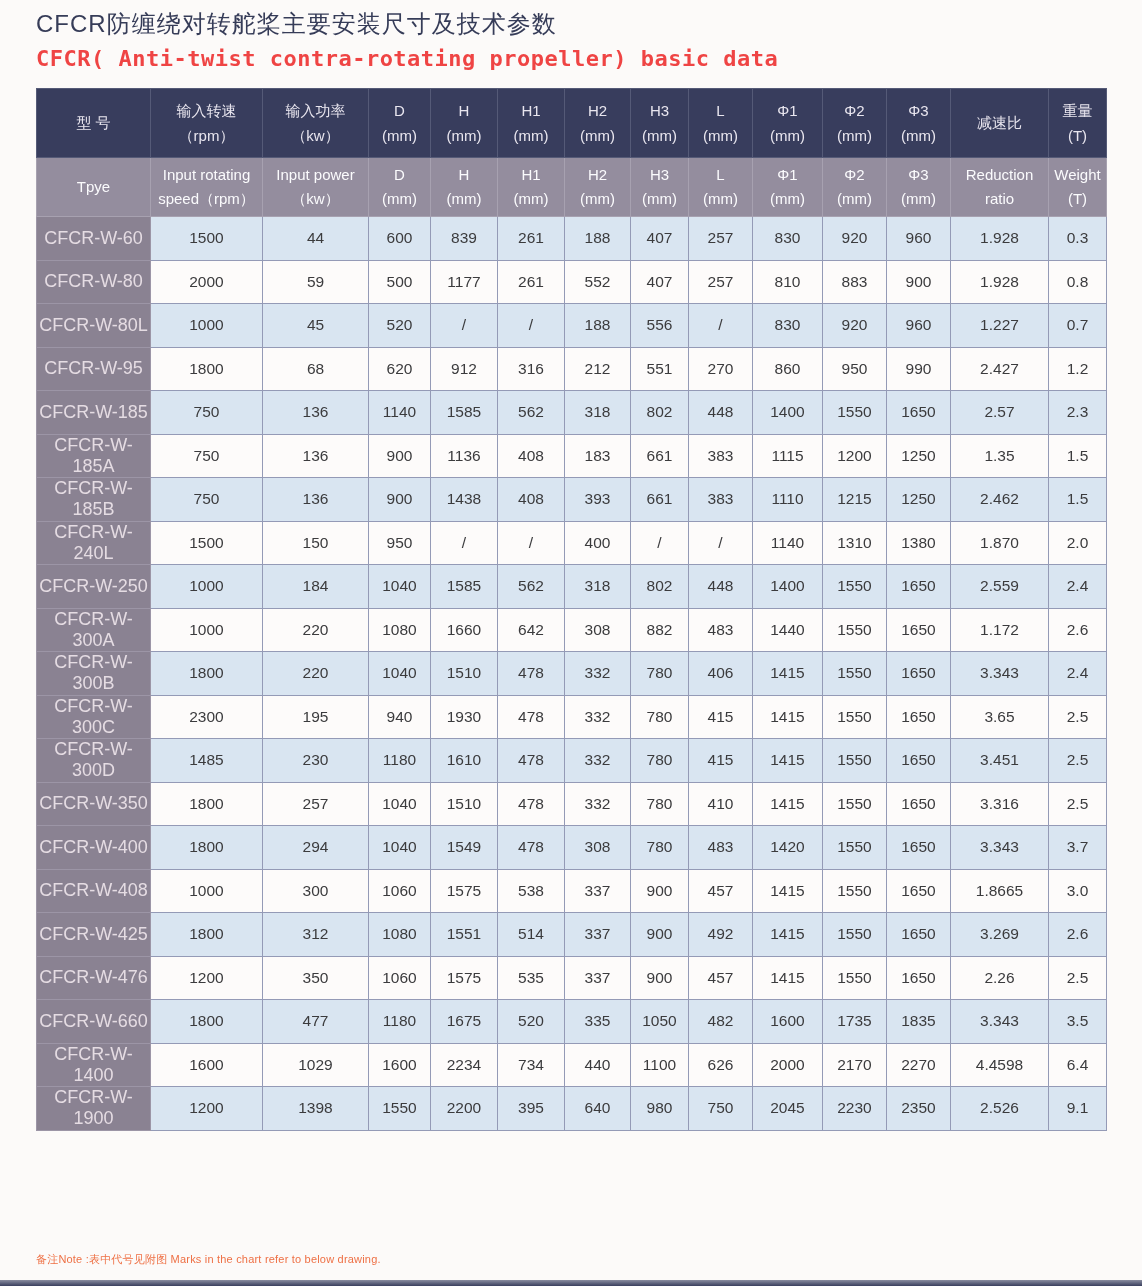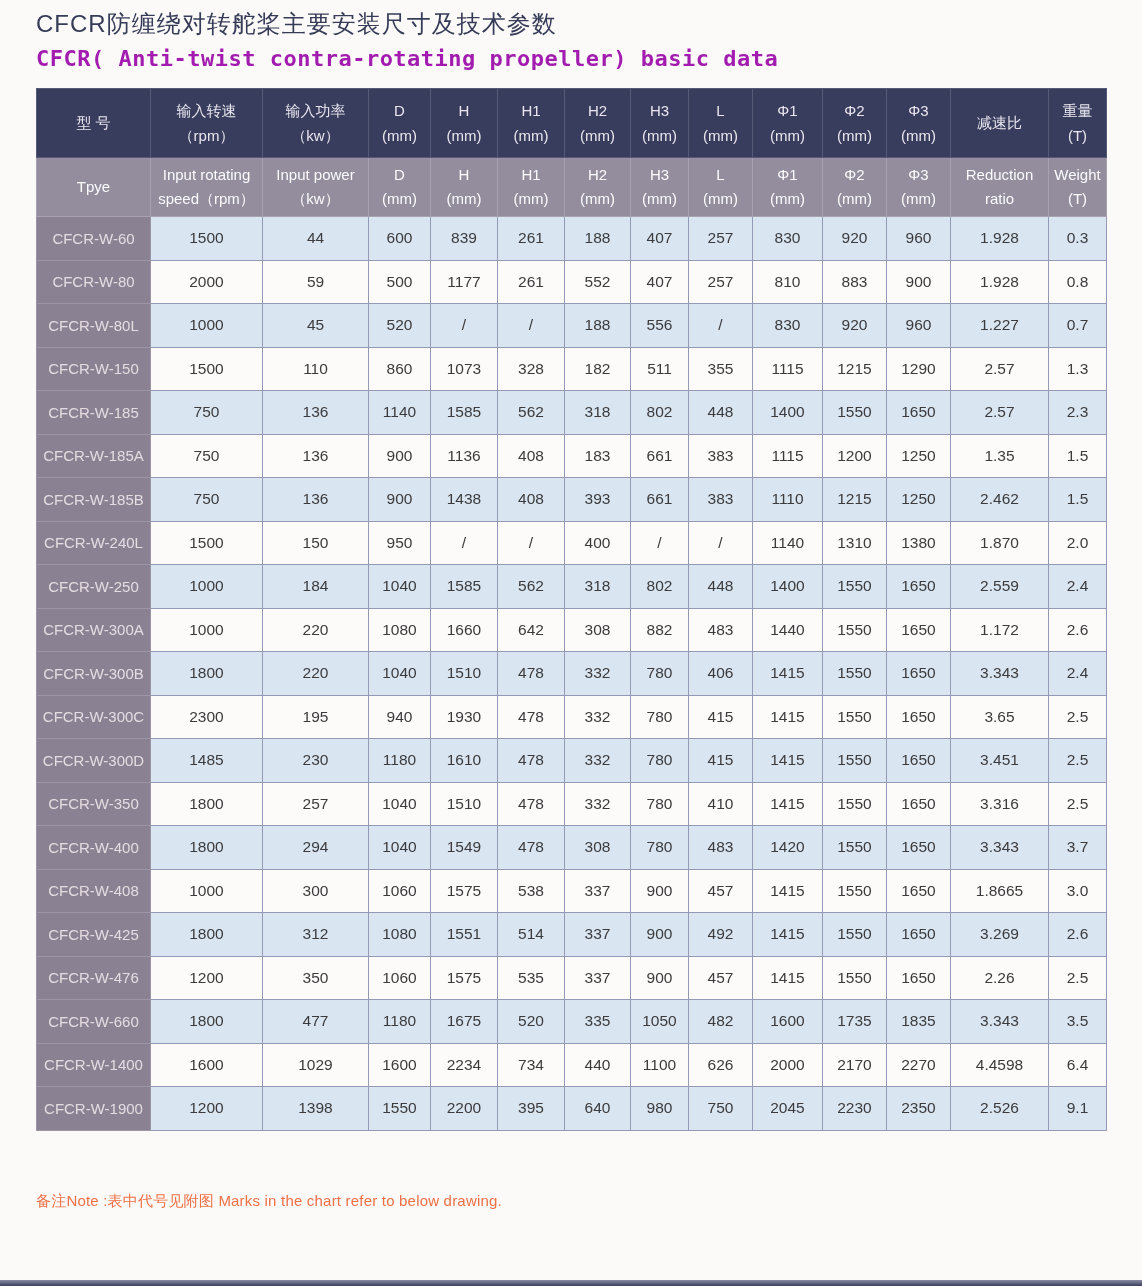--- a/index.html
+++ b/index.html
@@ -10,21 +10,21 @@
     color:#2f3550;
   }
   .page{position:relative;width:1142px;height:1286px;overflow:hidden;}
   .title-zh{
     position:absolute;left:36px;top:8px;margin:0;
     font-size:24px;font-weight:500;letter-spacing:1px;color:#363c58;
     font-family:"Liberation Sans","DejaVu Sans",sans-serif;
   }
   .title-en{
     position:absolute;left:36px;top:46px;margin:0;
-    font-size:22px;font-weight:bold;letter-spacing:0.5px;color:#a21caf;
+    font-size:22px;font-weight:bold;letter-spacing:0.5px;color:#ef4444;
     font-family:"DejaVu Sans Mono","Liberation Mono",monospace;
   }
   table.spec{
     position:absolute;left:36px;top:88px;
     width:1070px;border-collapse:collapse;table-layout:fixed;padding-left:13px;
   }
   table.spec th,table.spec td{
     border:1px solid var(--border);
     text-align:center;vertical-align:middle;
     padding:0 2px;overflow:hidden;
@@ -34,30 +34,30 @@
     height:68px;font-size:15px;font-weight:normal;line-height:1.7;
     border-color:#555a77;
   }
   tr.hrow2 th{
     background:var(--subheader-bg);color:#fbfbfd;
     height:58px;font-size:15px;font-weight:normal;line-height:1.6;
     border-color:#a7a1b0;
   }
   tbody th.rlabel{
     background:var(--label-bg);color:#e5dce3;
-    font-size:15px;font-weight:normal;
+    font-size:18px;font-weight:normal;
     border-color:#9c95a6;
   }
   tbody td{
     font-size:15.5px;color:#3b3b3d;height:42.5px;background:var(--row-white);
   }
   tbody tr:nth-child(odd) td{background:var(--row-blue);}
   .note{
-    position:absolute;left:36px;top:1192px;
-    font-size:15px;color:var(--note-color);letter-spacing:0.2px;
+    position:absolute;left:36px;top:1252px;
+    font-size:11px;color:var(--note-color);letter-spacing:0.2px;
   }
   .bottom-bar{
     position:absolute;left:0;bottom:0;width:1142px;height:6px;
     background:linear-gradient(#8a8da0,#3a3f5e);
   }
 </style>
 </head>
 <body style="--header-bg: #383d5d; --subheader-bg: #948d9e; --label-bg: #8a8292; --row-blue: #d9e5f1; --row-white: #fdfbfa; --border: #949ab6; --note-color: #ee7045;">
 
 <div class="page">
@@ -239,34 +239,34 @@
           <td>188</td>
           <td>556</td>
           <td>/</td>
           <td>830</td>
           <td>920</td>
           <td>960</td>
           <td>1.227</td>
           <td>0.7</td>
         </tr>
         <tr>
-          <th class="rlabel">CFCR-W-150</th>
-          <td>1500</td>
-          <td>110</td>
+          <th class="rlabel">CFCR-W-95</th>
+          <td>1800</td>
+          <td>68</td>
+          <td>620</td>
+          <td>912</td>
+          <td>316</td>
+          <td>212</td>
+          <td>551</td>
+          <td>270</td>
           <td>860</td>
-          <td>1073</td>
-          <td>328</td>
-          <td>182</td>
-          <td>511</td>
-          <td>355</td>
-          <td>1115</td>
-          <td>1215</td>
-          <td>1290</td>
-          <td>2.57</td>
-          <td>1.3</td>
+          <td>950</td>
+          <td>990</td>
+          <td>2.427</td>
+          <td>1.2</td>
         </tr>
         <tr>
           <th class="rlabel">CFCR-W-185</th>
           <td>750</td>
           <td>136</td>
           <td>1140</td>
           <td>1585</td>
           <td>562</td>
           <td>318</td>
           <td>802</td>

